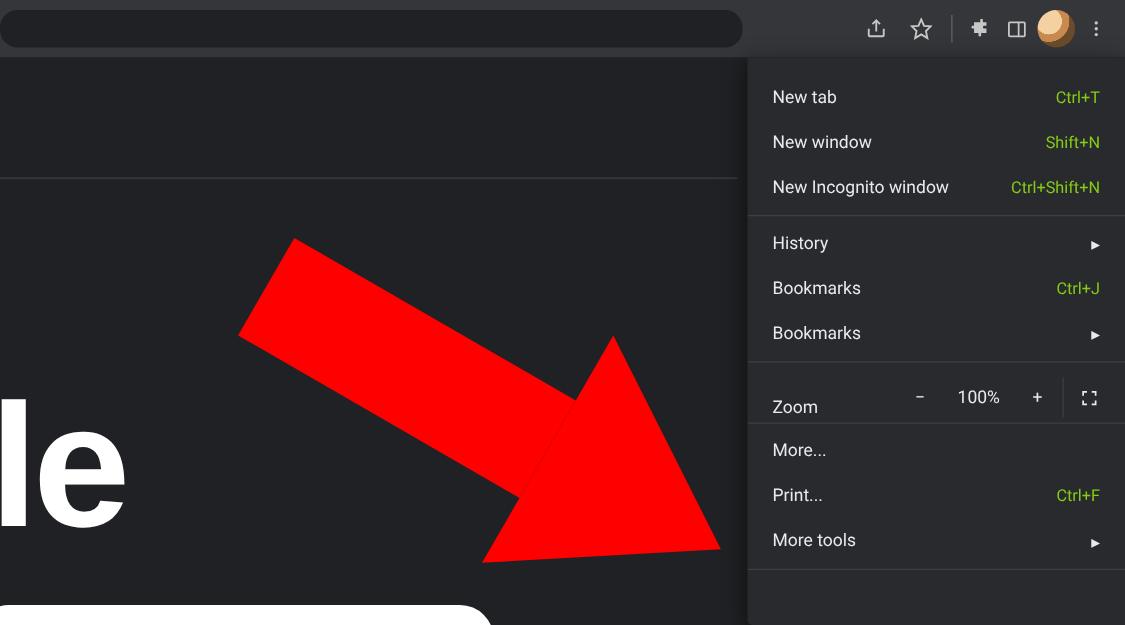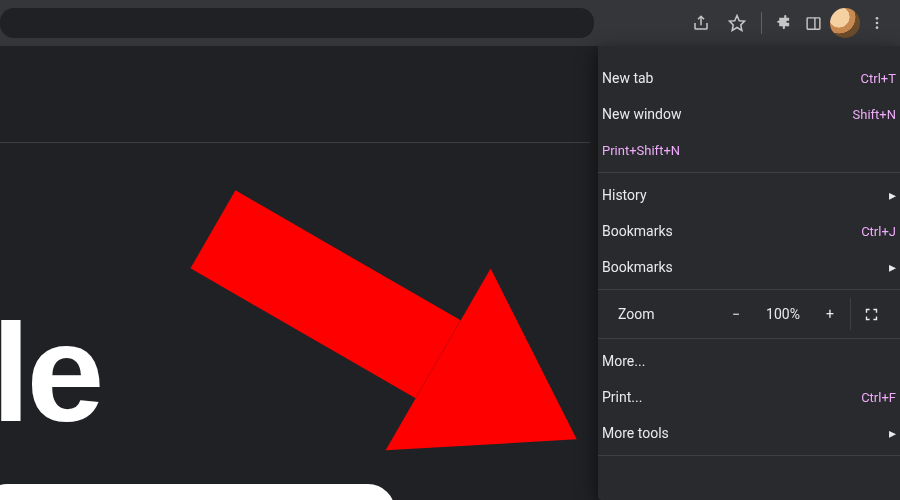--- a/index.html
+++ b/index.html
@@ -16,27 +16,27 @@
 
   
   .content { position: absolute; top: 46px; left: 0; right: 0; bottom: 0; background: #202124; }
   .content-sep { position: absolute; left: 0; top: 96px; width: 590px; height: 1px; background: #3c4043; }
   .google-text { position: absolute; left: -90px; top: 246px; color: #fff; font-size: 140px; font-weight: 600; letter-spacing: -4px; font-family: Arial, sans-serif; }
   .searchbar { position: absolute; left: -20px; top: 438px; width: 415px; height: 54px; background: #fff; border-radius: 27px; display: flex; align-items: center; justify-content: flex-end; padding-right: 22px; gap: 16px; }
   .mic-icon { color: #4285f4; }
 
   
   .menu { position: absolute; top: 46px; right: 0; width: 302px; background: #292a2d; color: #e8eaed; font-size: 14px; box-shadow: -2px 4px 18px rgba(0,0,0,0.5); border-radius: 0 0 0 4px; overflow: hidden; }
-  .menu-item { display: flex; align-items: center; justify-content: space-between; height: 36px; padding: 0 4px; cursor: pointer; }
-  .menu-item .shortcut { color: #f0abfc; font-size: 13px; }
+  .menu-item { display: flex; align-items: center; justify-content: space-between; height: 36px; padding: 0 20px; cursor: pointer; }
+  .menu-item .shortcut { color: #84cc16; font-size: 13px; }
   .menu-item .sub { color: #e8eaed; }
   .divider { height: 1px; background: #3c4043; margin: 4px 0; }
   .menu-pad-top { height: 14px; }
 
-  .zoom-row { display: flex; align-items: center; height: 40px; padding: 0 0 0 20px; cursor: default; }
+  .zoom-row { display: flex; align-items: flex-end; height: 40px; padding: 0 0 0 20px; cursor: default; }
   .zoom-row .label { flex: 0 0 90px; cursor: pointer; }
   .zctrl { flex: 1; display: flex; align-items: center; justify-content: flex-end; gap: 0; padding-right: 8px; }
   .zbtn { width: 40px; text-align: center; color: #e8eaed; cursor: pointer; }
   .zval { width: 54px; text-align: center; }
   .fs { width: 42px; height: 32px; display:flex; align-items:center; justify-content:center; cursor:pointer; border-left: 1px solid #3c4043; }
 
   .edit-row { display: flex; align-items: center; height: 40px; padding: 0 12px 0 20px; }
 
   
   .arrow { position: absolute; pointer-events: none; }
@@ -99,21 +99,22 @@
 
   <div class="menu-item">
     <span>New tab</span>
     <span class="shortcut">Ctrl+T</span>
   </div>
   <div class="menu-item">
     <span>New window</span>
     <span class="shortcut">Shift+N</span>
   </div>
   <div class="menu-item">
-    <span class="shortcut">Print+Shift+N</span>
+    <span>New Incognito window</span>
+    <span class="shortcut">Ctrl+Shift+N</span>
   </div>
 
   <div class="divider"></div>
 
   <div class="menu-item">
     <span>History</span>
     <span class="sub">▸</span>
   </div>
   <div class="menu-item">
     <span>Bookmarks</span>

